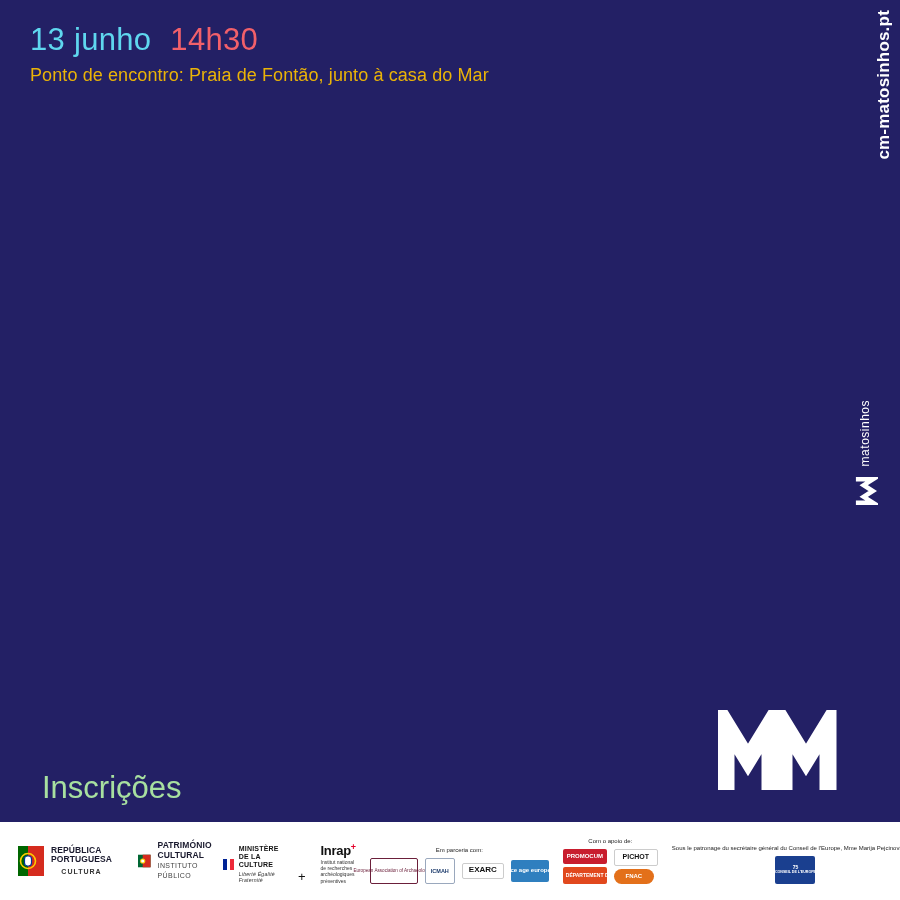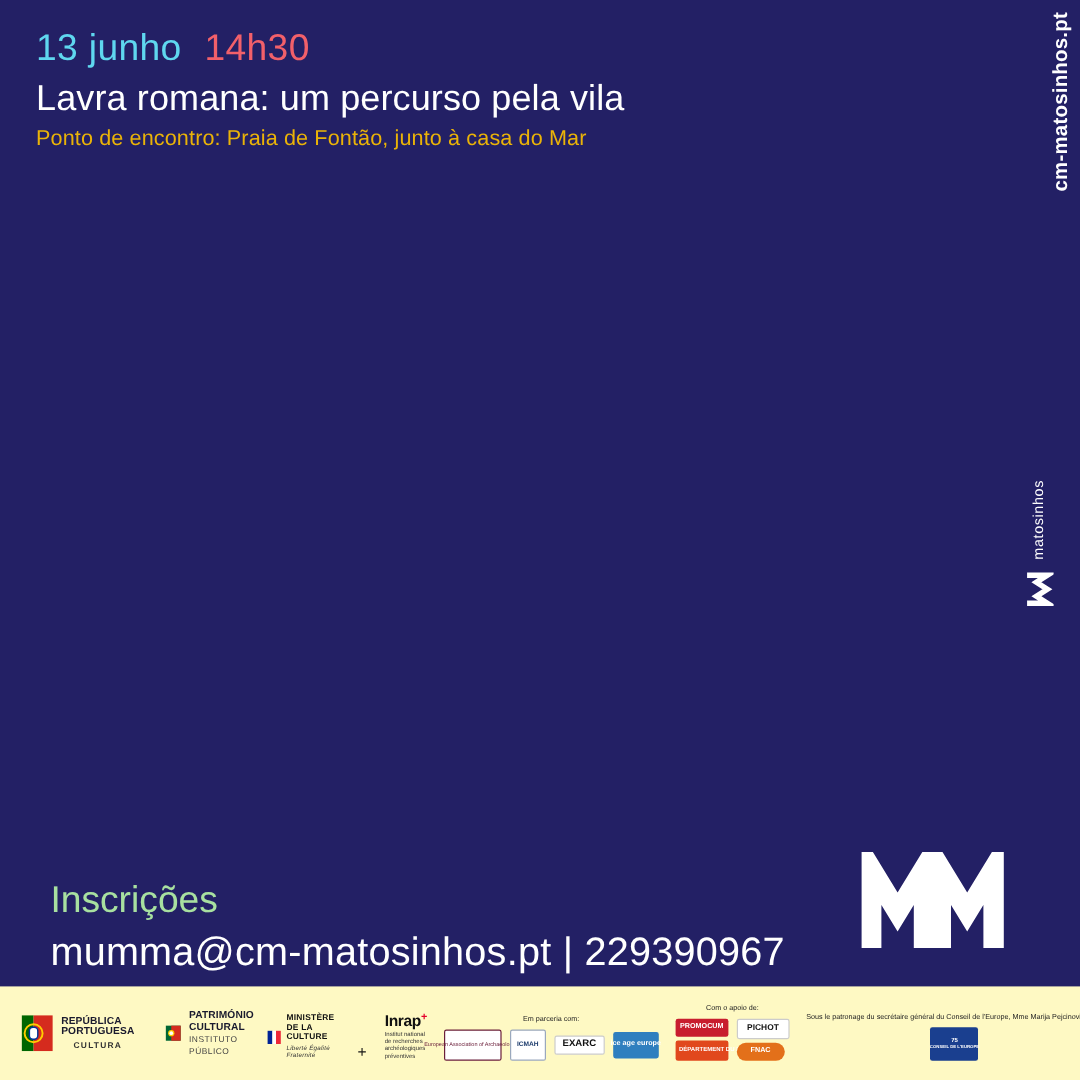--- a/index.html
+++ b/index.html
@@ -120,21 +120,21 @@
     bottom: 104px;
     width: 140px;
     height: 86px;
   }
 
   
   .footer {
     position: absolute;
     left: 0; right: 0; bottom: 0;
     height: 78px;
-    background: #fef9c3;
+    background: #ffffff;
     display: flex;
     align-items: center;
     padding: 0 18px;
   }
   .footer-left {
     display: flex;
     align-items: center;
     gap: 26px;
   }
   .logo-block { display: flex; align-items: center; gap: 7px; }
@@ -309,30 +309,28 @@
     </svg>
   </div>
 
   <div class="events">
 
     <div class="event">
       <div class="event-head">
         <span class="event-date">13 junho</span>
         <span class="event-time">14h30</span>
       </div>
-      <div class="event-title">Lavra romana: um percurso pela vila</div>
       <div class="event-meeting">Ponto de encontro: Praia de Fontão, junto à casa do Mar</div>
     </div>
 
 
   </div>
 
   <div class="registration">
     <div class="reg-title">Inscrições</div>
-    <div class="reg-contact">mumma@cm-matosinhos.pt | 229390967</div>
   </div>
 
   <svg class="mm-logo" viewBox="0 0 140 86">
     <path d="M8 80 L8 14 L30 50 L52 14 L52 80" fill="none" stroke="#ffffff" stroke-width="17" stroke-linejoin="miter"></path>
     <path d="M66 80 L66 14 L88 50 L110 14 L110 80" fill="none" stroke="#ffffff" stroke-width="17" stroke-linejoin="miter"></path>
   </svg>
 
   <div class="footer">
 
     <div class="footer-left">

